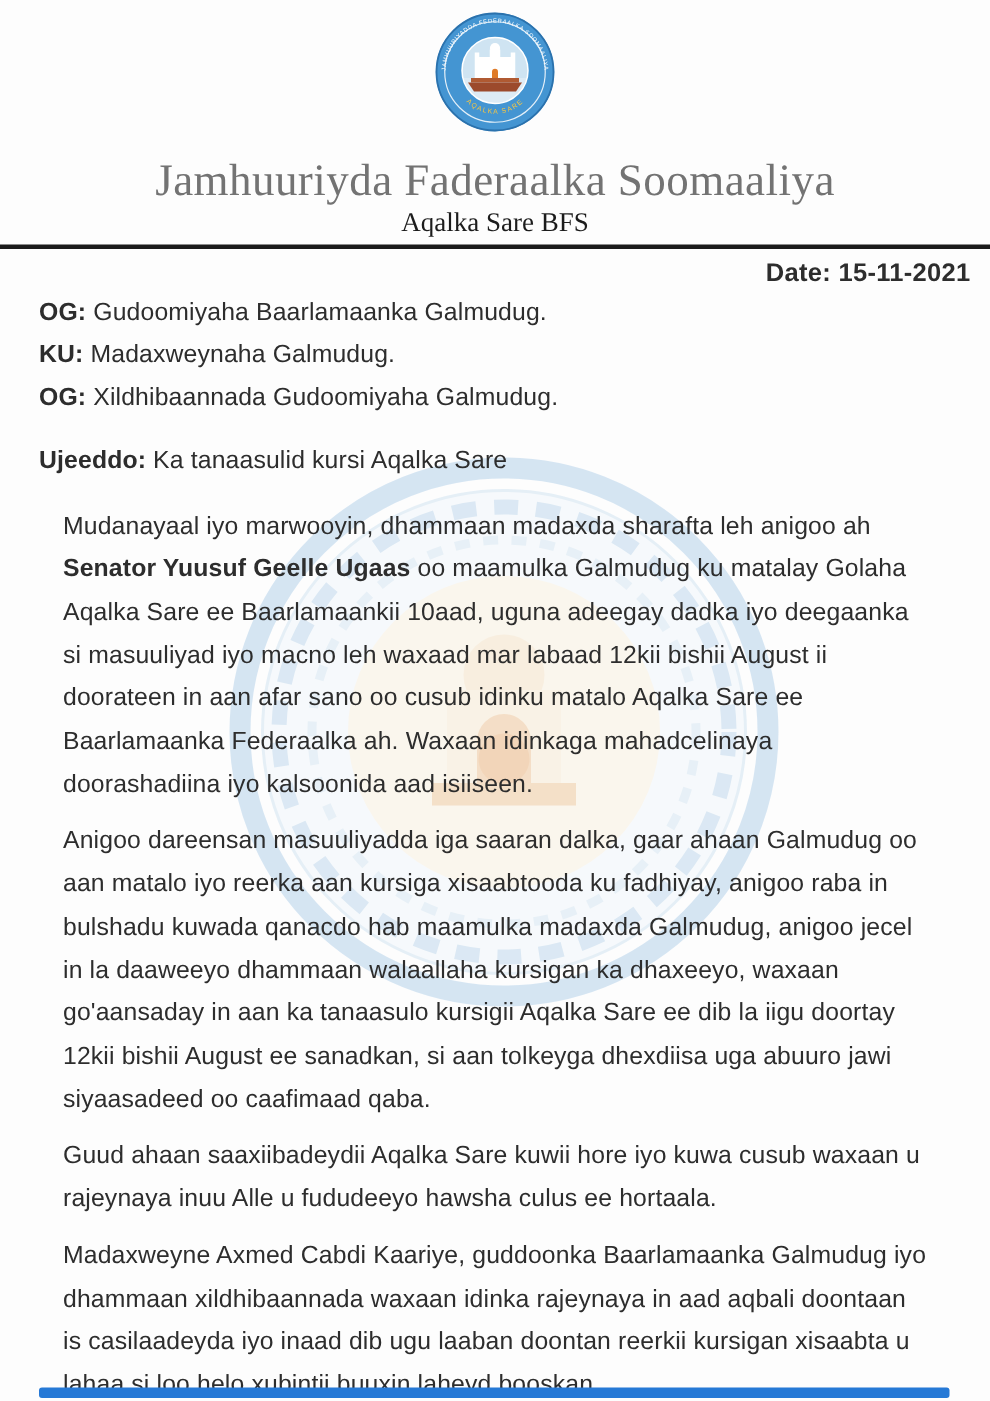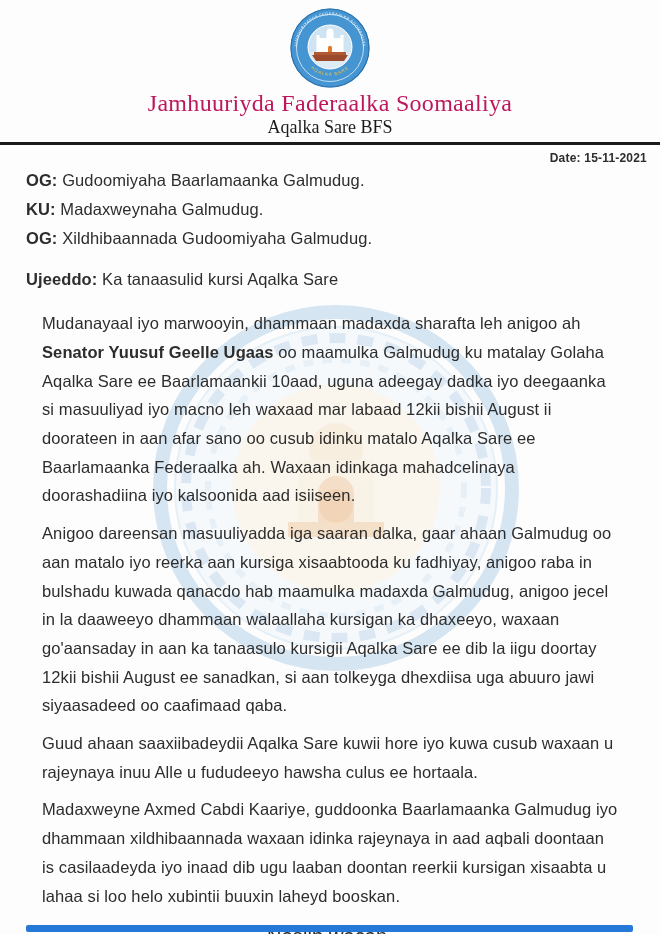--- a/index.html
+++ b/index.html
@@ -11,32 +11,32 @@
   }
   
   .watermark{
     position:absolute;left:148px;top:300px;width:376px;height:376px;
     opacity:.40;z-index:0;pointer-events:none;
   }
   
   header{position:relative;z-index:1;text-align:center;padding-top:8px;}
   .seal{display:block;margin:0 auto;width:80px;height:80px;}
   .org-title{
-    margin:2px 0 0;font-family:"Liberation Serif","DejaVu Serif",serif;
-    font-size:24px;font-weight:400;color:#be185d;letter-spacing:.3px;line-height:1.1;
+    margin:16px 0 0;font-family:"Liberation Serif","DejaVu Serif",serif;
+    font-size:30px;font-weight:400;color:#737373;letter-spacing:.3px;line-height:1.1;
   }
   .org-subtitle{
     margin:2px 0 0;font-family:"Liberation Serif","DejaVu Serif",serif;
     font-size:18px;font-weight:400;color:#1c1c1c;line-height:1.1;
   }
   .rule{height:3px;background:#1b1b1b;margin-top:4px;}
   
   main{position:relative;z-index:1;padding:0 26px;font-size:16.5px;line-height:1.74;letter-spacing:.1px;}
   .b{font-weight:700;}
-  .date-line{margin:5px -13px 0 0;text-align:right;font-weight:700;font-size:12px;line-height:1.35;letter-spacing:.2px;}
+  .date-line{margin:5px -13px 0 0;text-align:right;font-weight:700;font-size:17px;line-height:1.35;letter-spacing:.2px;}
   .recipients p{margin:0;}
   .subject{margin:13px 0 15px;}
   .paragraphs p{margin:0 16px 9px;}
   .closing{margin:7px 0 0;text-align:center;font-size:20px;}
   .signature{margin:1px 0 0;text-align:center;font-size:21px;font-weight:700;letter-spacing:.2px;}
   
   .footer-bar{
     position:absolute;left:26px;right:27px;bottom:2px;height:7px;
     background:#2679d6;border-radius:2px;z-index:1;
   }

